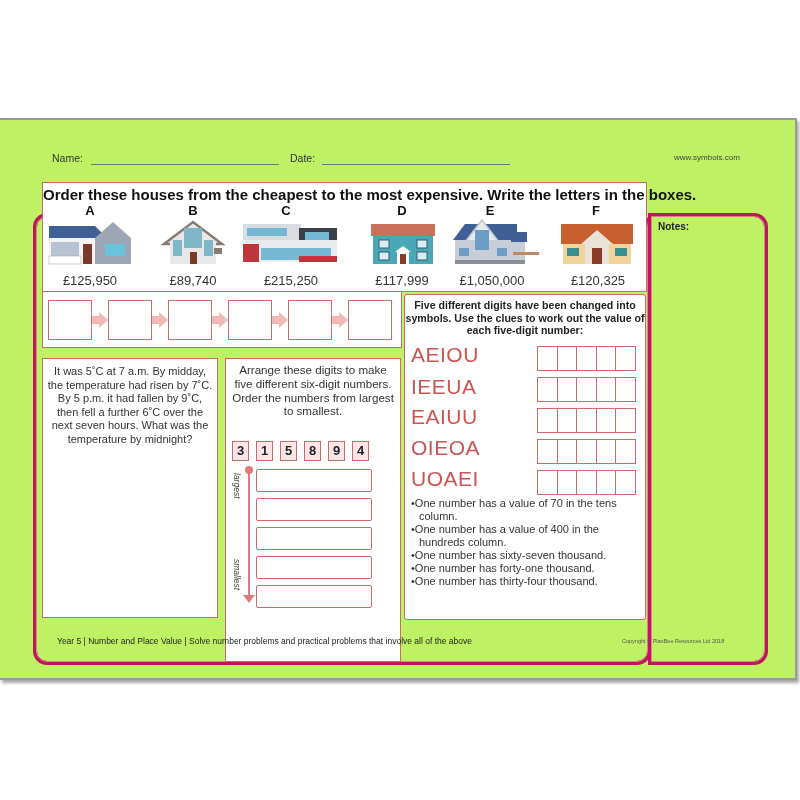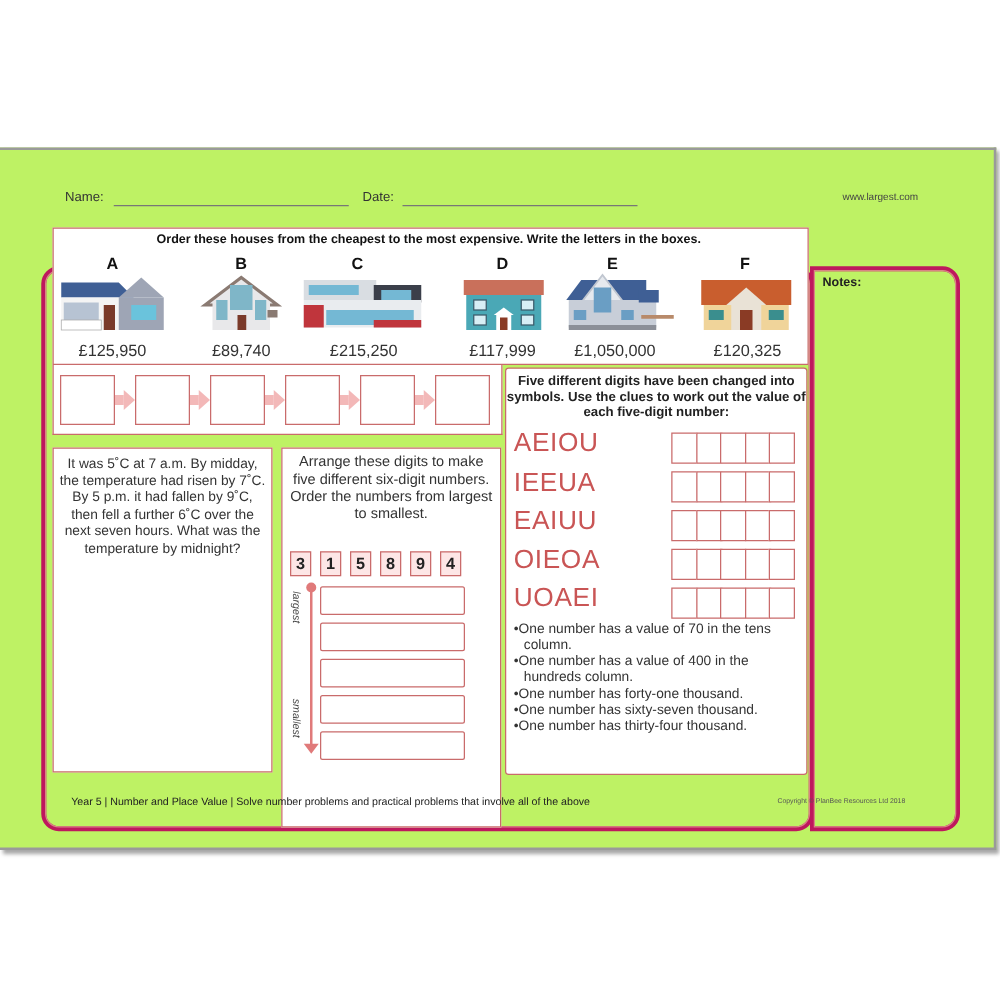--- a/index.html
+++ b/index.html
@@ -6,21 +6,21 @@
   body { width:800px; height:800px; background:#ffffff; position:relative; overflow:hidden;
          font-family:"Liberation Sans", sans-serif; color:#222; }
   .sheet { position:absolute; left:0; top:118px; width:797px; height:562px; background:#bef264;
            border:2px solid #9a9a9a; border-left:none; box-shadow:2px 3px 3px rgba(0,0,0,0.35); box-sizing:border-box; }
   .abs { position:absolute; }
   .hdr-label { font-size:10.5px; color:#333; }
   .hdr-line { border-bottom:1px solid #777; height:0; }
   .site { font-size:8px; color:#444; }
   .box { border:1.5px solid #c96b6b; box-sizing:border-box; background:#fff; }
   .pinkframe { border:4px solid #be185d; box-sizing:border-box; outline:1px solid #d98585; outline-offset:-4px;margin-top:39px; }
-  .title { font-weight:bold; font-size:10px; color:#111; text-align:center; white-space:nowrap; }
+  .title { font-weight:bold; font-size:15px; color:#111; text-align:center; white-space:nowrap; }
   .house-letter { font-weight:bold; font-size:13px; color:#111; text-align:center; width:90px; }
   .price { font-size:13px; color:#333; text-align:center; width:90px; }
   .order-box { width:44px; height:40px; border:1.5px solid #c96b6b; box-sizing:border-box; background:#fff; }
   .arrow { width:0; height:0; border-top:8px solid transparent; border-bottom:8px solid transparent;
            border-left:9px solid #f3b8b8; }
   .arrow-stem { width:7px; height:8px; background:#f3b8b8; }
   .q-text { font-size:11px; line-height:13.6px; color:#333; text-align:center; }
   .digit { width:17px; height:20px; border:1.5px solid #c96b6b; box-sizing:border-box; background:#fde6e6;
            font-weight:bold; font-size:13px; text-align:center; line-height:18px; color:#222; }
   .answer-box { width:116px; height:23px; border:1.5px solid #c96b6b; border-radius:2px; box-sizing:border-box; background:#fff; }
@@ -33,21 +33,21 @@
 </style>
 </head>
 <body>
 
 <div class="sheet">
 
   <span class="abs hdr-label" style="left:52px;top:32px;">Name:</span>
   <div class="abs hdr-line" style="left:91px;top:44px;width:188px;"></div>
   <span class="abs hdr-label" style="left:290px;top:32px;">Date:</span>
   <div class="abs hdr-line" style="left:322px;top:44px;width:188px;"></div>
-  <span class="abs site" style="left:674px;top:33px;">www.largest.com</span>
+  <span class="abs site" style="left:674px;top:33px;">www.symbols.com</span>
 
   <div class="abs pinkframe" style="left:33px;top:54px;width:618px;height:452px;border-radius:14px;"></div>
 
   <div class="abs pinkframe" style="left:648px;top:54px;width:120px;height:452px;border-radius:0 14px 14px 0;">
     <span class="abs" style="left:6px;top:4px;font-size:10px;font-weight:bold;color:#222;">Notes:</span>
   </div>
 
   <div class="abs box" style="left:42px;top:62px;width:605px;height:110px;">
     <div class="abs title" style="left:0;width:600px;top:3px;">Order these houses from the cheapest to the most expensive. Write the letters in the boxes.</div>
 
@@ -216,21 +216,21 @@
     </div>
 
     <div class="abs code" style="left:6px;top:172px;">UOAEI</div>
     <div class="abs" style="left:132px;top:175px;">
       <span class="cell"></span><span class="cell"></span><span class="cell"></span><span class="cell"></span><span class="cell"></span>
     </div>
 
     <div class="abs" style="left:4px;top:202px;width:234px;">
       <div class="clue" style="padding-left:10px;text-indent:-8px;">•<span>One number has a value of 70 in the tens column.</span></div>
       <div class="clue" style="padding-left:10px;text-indent:-8px;">•<span>One number has a value of 400 in the hundreds column.</span></div>
+      <div class="clue" style="padding-left:10px;text-indent:-8px;">•<span>One number has sixty-seven thousand.</span></div>
       <div class="clue" style="padding-left:10px;text-indent:-8px;">•<span>One number has forty-one thousand.</span></div>
-      <div class="clue" style="padding-left:10px;text-indent:-8px;">•<span>One number has sixty-seven thousand.</span></div>
       <div class="clue" style="padding-left:10px;text-indent:-8px;">•<span>One number has thirty-four thousand.</span></div>
     </div>
   </div>
 
   <div class="abs footer" style="left:57px;top:516px;">Year 5 | Number and Place Value | Solve number problems and practical problems that involve all of the above</div>
   <div class="abs copyright" style="left:622px;top:518px;">Copyright © PlanBee Resources Ltd 2018</div>
 </div>
 
 </body></html>

